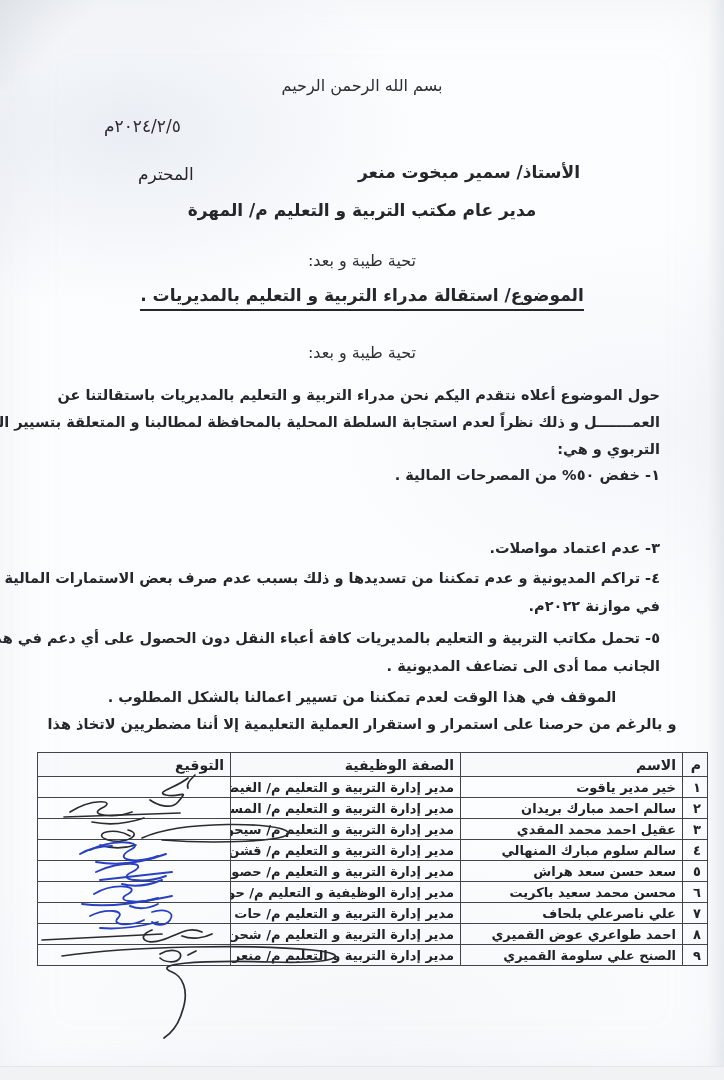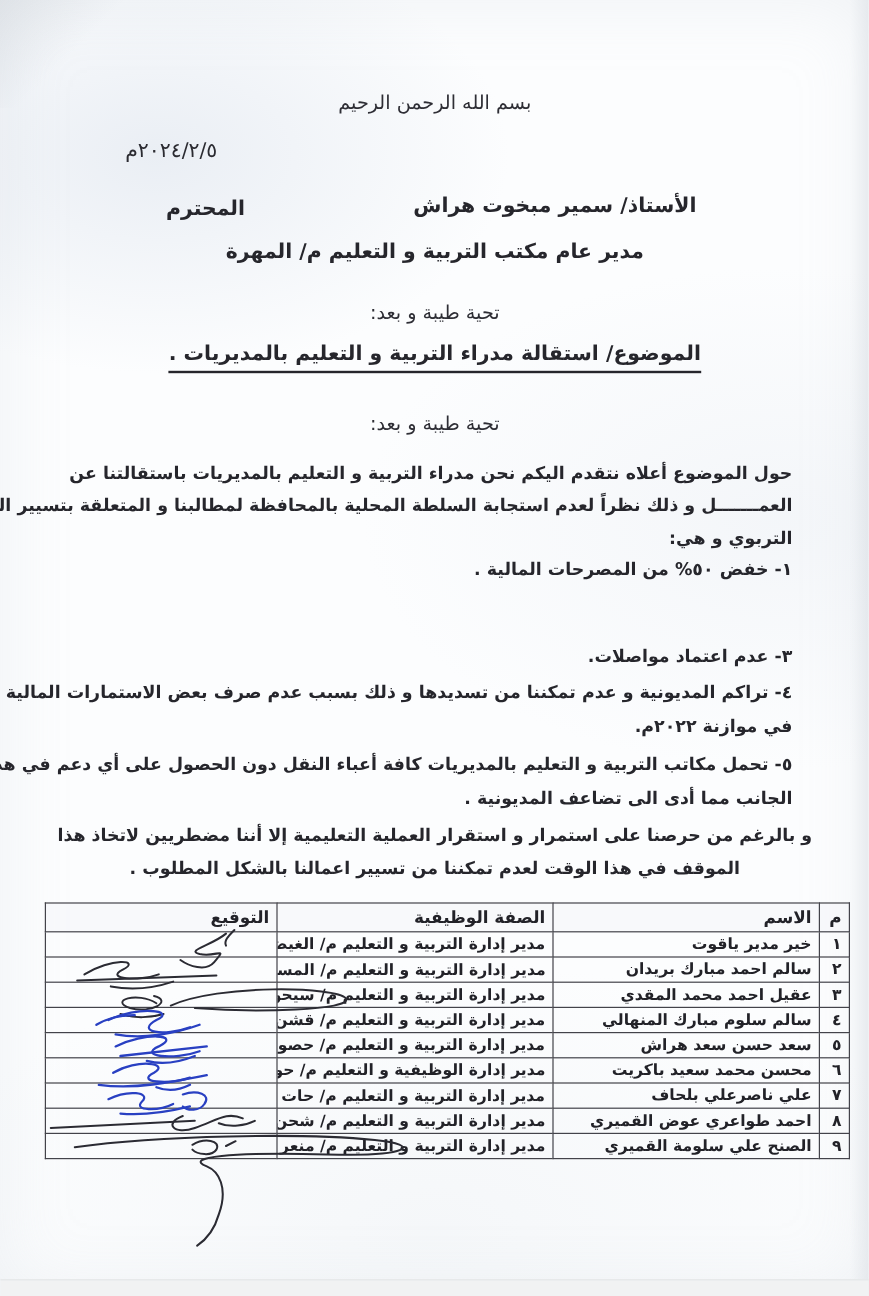--- a/index.html
+++ b/index.html
@@ -31,21 +31,21 @@
   .bottom-strip{
     position:absolute;left:0;top:1066px;width:724px;height:14px;
     background:#f1f2f3;border-top:1px solid #e4e6e8;
   }
   .abs{position:absolute;}
   .center-line{left:0;width:724px;text-align:center;}
   .nowrap{white-space:nowrap;}
   .basmala{top:76px;font-size:16px;font-weight:400;letter-spacing:.3px;color:#2e2e35;}
   .date-line{top:116px;left:104px;font-size:17px;font-weight:400;direction:rtl;color:#2b2b31;}
   .addr-name{top:162px;right:144px;font-size:17px;font-weight:700;}
-  .addr-honorific{top:164px;left:138px;font-size:17px;font-weight:700;}
+  .addr-honorific{top:164px;left:138px;font-size:17px;font-weight:400;}
   .addr-title{top:200px;font-size:17px;font-weight:700;}
   .greeting-1{top:251px;font-size:16px;font-weight:400;color:#2e2e35;}
   .subject-wrap{top:285px;}
   .subject-text{
     display:inline-block;font-size:17px;font-weight:700;
     border-bottom:2px solid #26262c;padding-bottom:4px;
   }
   .greeting-2{top:343px;font-size:16px;font-weight:400;color:#2e2e35;}
   .intro{top:382px;right:64px;text-align:right;font-size:14.5px;font-weight:700;line-height:27px;}
   .demand{right:64px;text-align:right;font-size:14.5px;font-weight:700;line-height:28px;}
@@ -78,21 +78,21 @@
 <body>
 
 <div class="paper">
   <div class="fold"></div>
   <div class="edge-right"></div>
 
   <div class="abs center-line basmala">بسم الله الرحمن الرحيم</div>
 
   <div class="abs date-line nowrap">٢٠٢٤/٢/٥م</div>
 
-  <div class="abs addr-name nowrap">الأستاذ/ سمير مبخوت هراش</div>
+  <div class="abs addr-name nowrap">الأستاذ/ سمير مبخوت منعر</div>
   <div class="abs addr-honorific nowrap">المحترم</div>
   <div class="abs center-line addr-title">مدير عام مكتب التربية و التعليم م/ المهرة</div>
 
   <div class="abs center-line greeting-1">تحية طيبة و بعد:</div>
 
   <div class="abs center-line subject-wrap">
     <span class="subject-text">الموضوع/ استقالة مدراء التربية و التعليم بالمديريات .</span>
   </div>
 
   <div class="abs center-line greeting-2">تحية طيبة و بعد:</div>
@@ -112,22 +112,22 @@
   <div class="abs demand d4">
     <div class="nowrap">٤- تراكم المديونية و عدم تمكننا من تسديدها و ذلك بسبب عدم صرف بعض الاستمارات المالية</div>
     <div class="nowrap">في موازنة ٢٠٢٢م.</div>
   </div>
   <div class="abs demand d5">
     <div class="nowrap">٥- تحمل مكاتب التربية و التعليم بالمديريات كافة أعباء النقل دون الحصول على أي دعم في هذا</div>
     <div class="nowrap">الجانب مما أدى الى تضاعف المديونية .</div>
   </div>
 
   <div class="abs closing">
+    <div class="nowrap">الموقف في هذا الوقت لعدم تمكننا من تسيير اعمالنا بالشكل المطلوب .</div>
     <div class="nowrap">و بالرغم من حرصنا على استمرار و استقرار العملية التعليمية إلا أننا مضطريين لاتخاذ هذا</div>
-    <div class="nowrap">الموقف في هذا الوقت لعدم تمكننا من تسيير اعمالنا بالشكل المطلوب .</div>
   </div>
 
   <table class="roster" dir="rtl">
     <colgroup>
         <col class="c-num">
         <col class="c-name">
         <col class="c-title">
         <col class="c-sign">
       </colgroup>
     <thead>

